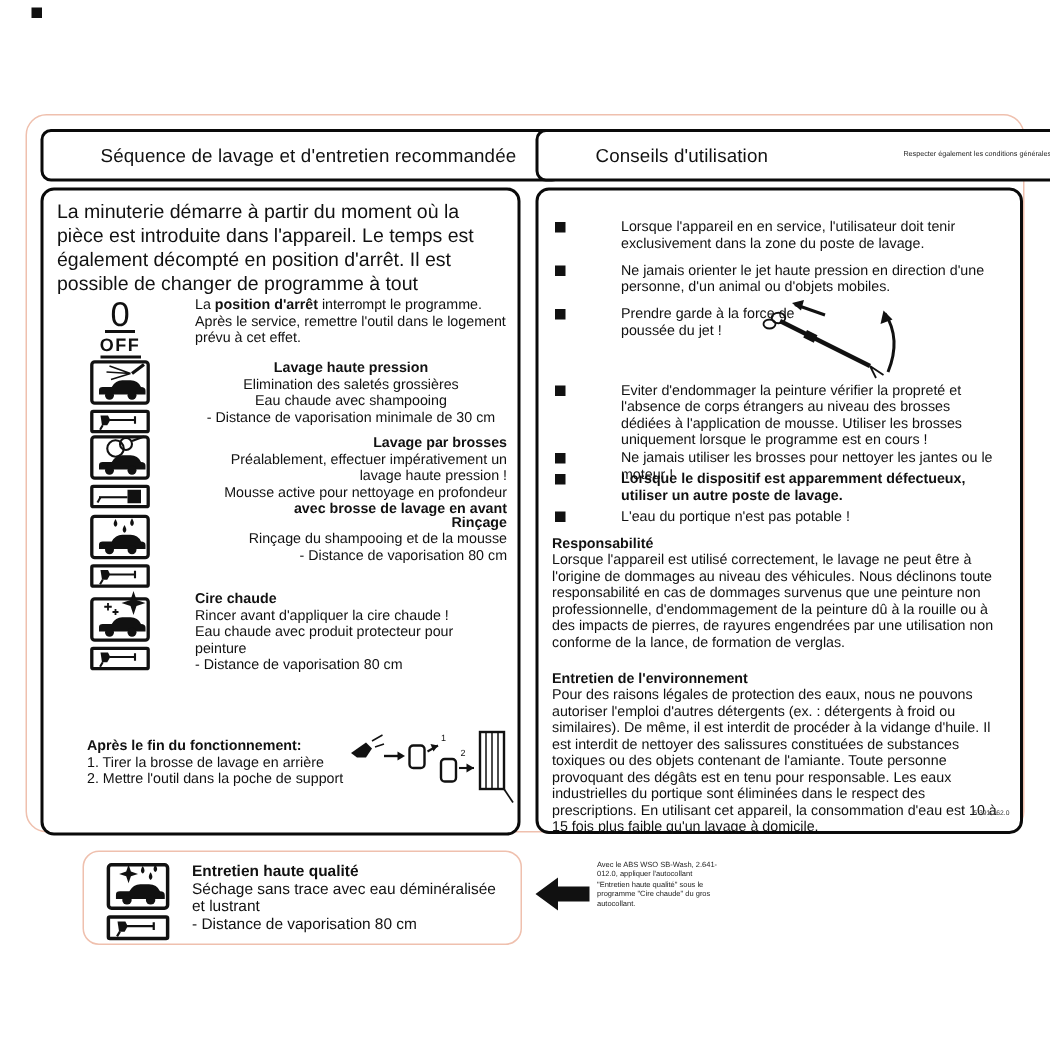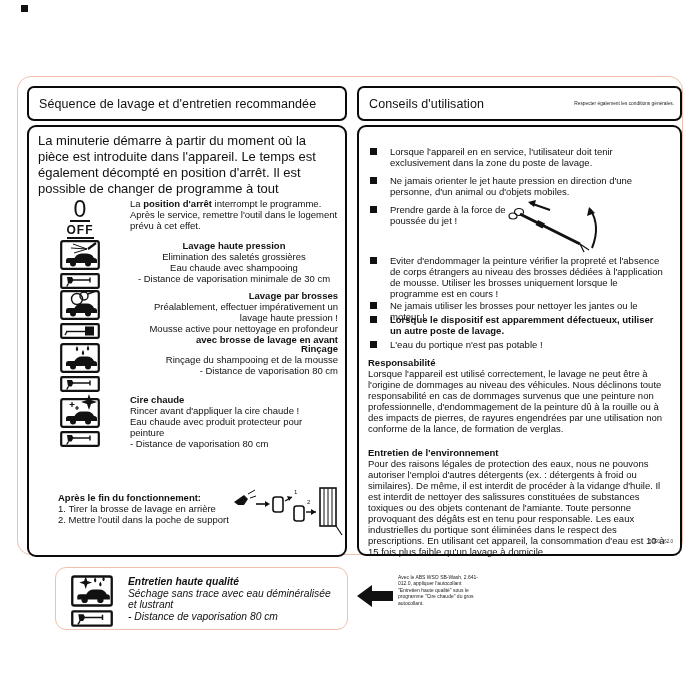--- a/index.html
+++ b/index.html
@@ -8,45 +8,45 @@
     font-family:"Liberation Sans","DejaVu Sans",sans-serif;color:#111111;overflow:hidden;
   }
   .abs{position:absolute;}
   .reg-mark{width:7px;height:7px;background:#111;}
   .outer-sticker{
     left:17px;top:76px;width:664px;height:477px;
     border:1.5px solid #efc0ae;border-radius:14px;background:#fff;
   }
   .title-box{
     border:2px solid #0a0a0a;border-radius:7px;background:#fff;
-    display:flex;align-items:center;
+    display:flex;align-items:center;padding-left:28px;
   }
   .title-text{font-size:12.5px;letter-spacing:0.1px;padding-left:10px;white-space:nowrap;}
   .title-note{font-size:4.8px;margin-left:auto;padding-right:6px;color:#222;}
   .content-box{border:2px solid #0a0a0a;border-radius:9px;background:#fff;}
   .intro{font-size:13px;line-height:16px;}
   .small{font-size:9.5px;line-height:11px;}
   .b{font-weight:bold;}
   .item-row{display:flex;}
   .icon-col{width:100px;display:flex;flex-direction:column;align-items:center;flex:0 0 100px;}
   .icon-col svg{display:block;}
   .text-col{flex:1;}
   .off-icon{display:flex;flex-direction:column;align-items:center;}
   .off-zero{font-size:23px;line-height:22px;border-bottom:2px solid #111;padding:0 4px;}
   .off-word{font-size:12px;font-weight:bold;letter-spacing:1px;border-bottom:2px solid #111;margin-top:1px;}
-  .bullet-row{display:flex;}
+  .bullet-row{display:flex;gap:24px;}
   .bullet-sq{width:7px;height:7px;background:#111;flex:0 0 7px;margin-top:1.5px;}
   .bullet-text{margin-left:13px;}
   .body-par{font-size:9.5px;line-height:11px;}
   .part-number{font-size:4.5px;color:#333;}
   .bottom-sticker{
     left:55px;top:567px;width:291px;height:61px;
     border:1.5px solid #efc0ae;border-radius:11px;background:#fff;display:flex;
   }
-  .bottom-text{font-size:10.3px;line-height:11.5px;padding-top:8px;font-style:italic;}
+  .bottom-text{font-size:10.3px;line-height:11.5px;padding-top:8px;}
   .side-note{font-size:5px;line-height:6.4px;color:#222;}
   svg{overflow:visible;}
   .ill-num{font-size:6px;font-family:"Liberation Sans",sans-serif;}
 </style>
 </head>
 <body>
 
 <div class="sheet">
 
   <div class="abs reg-mark" style="left:21px;top:5px;"></div>

